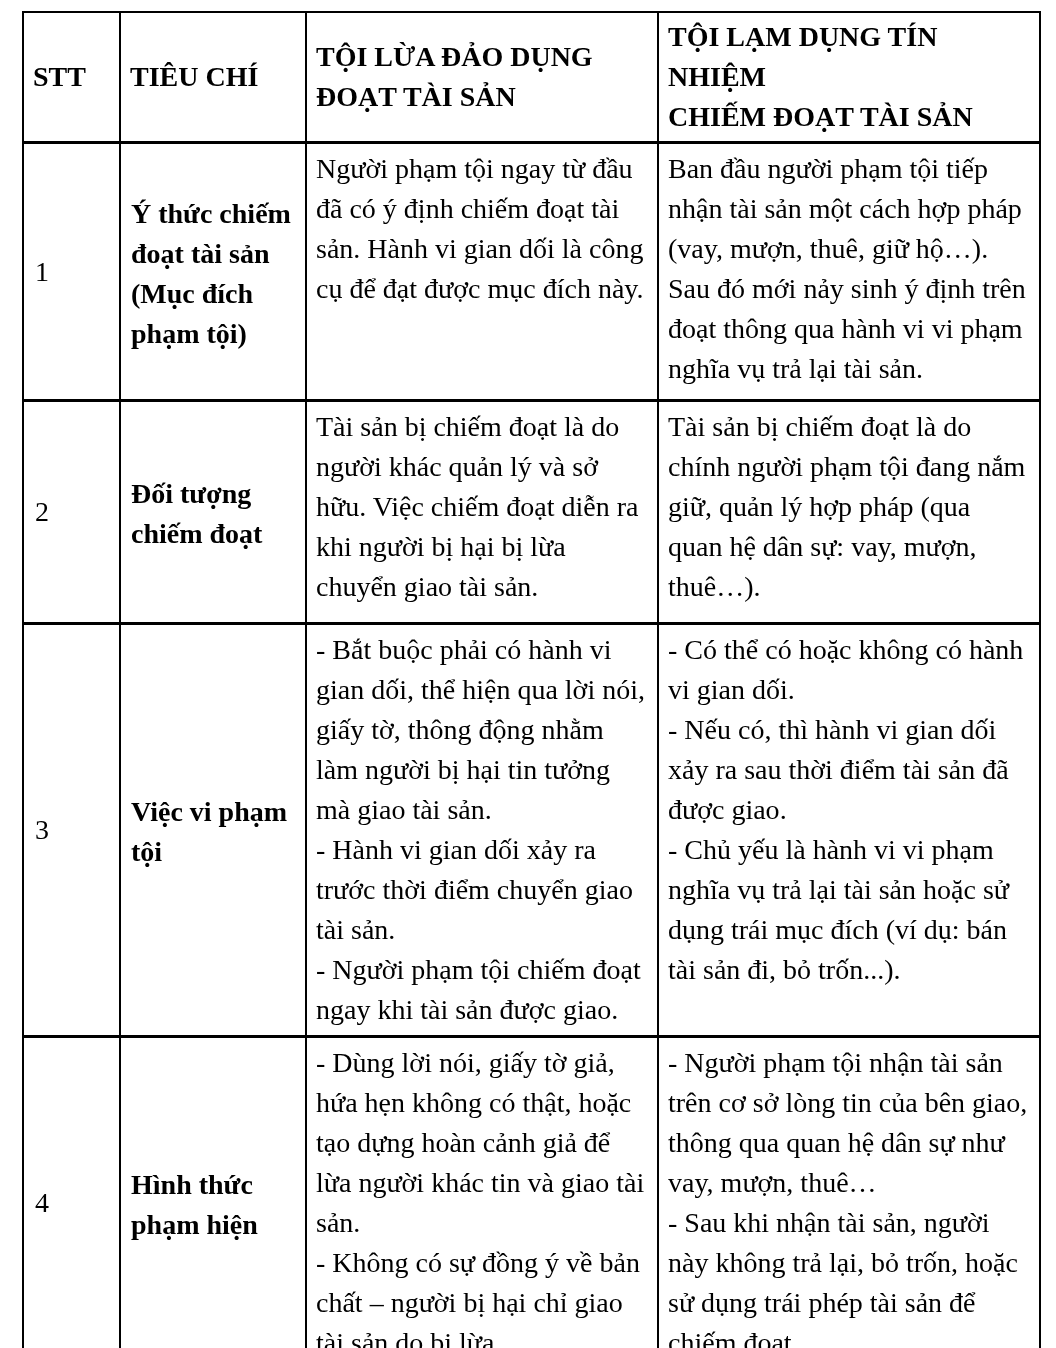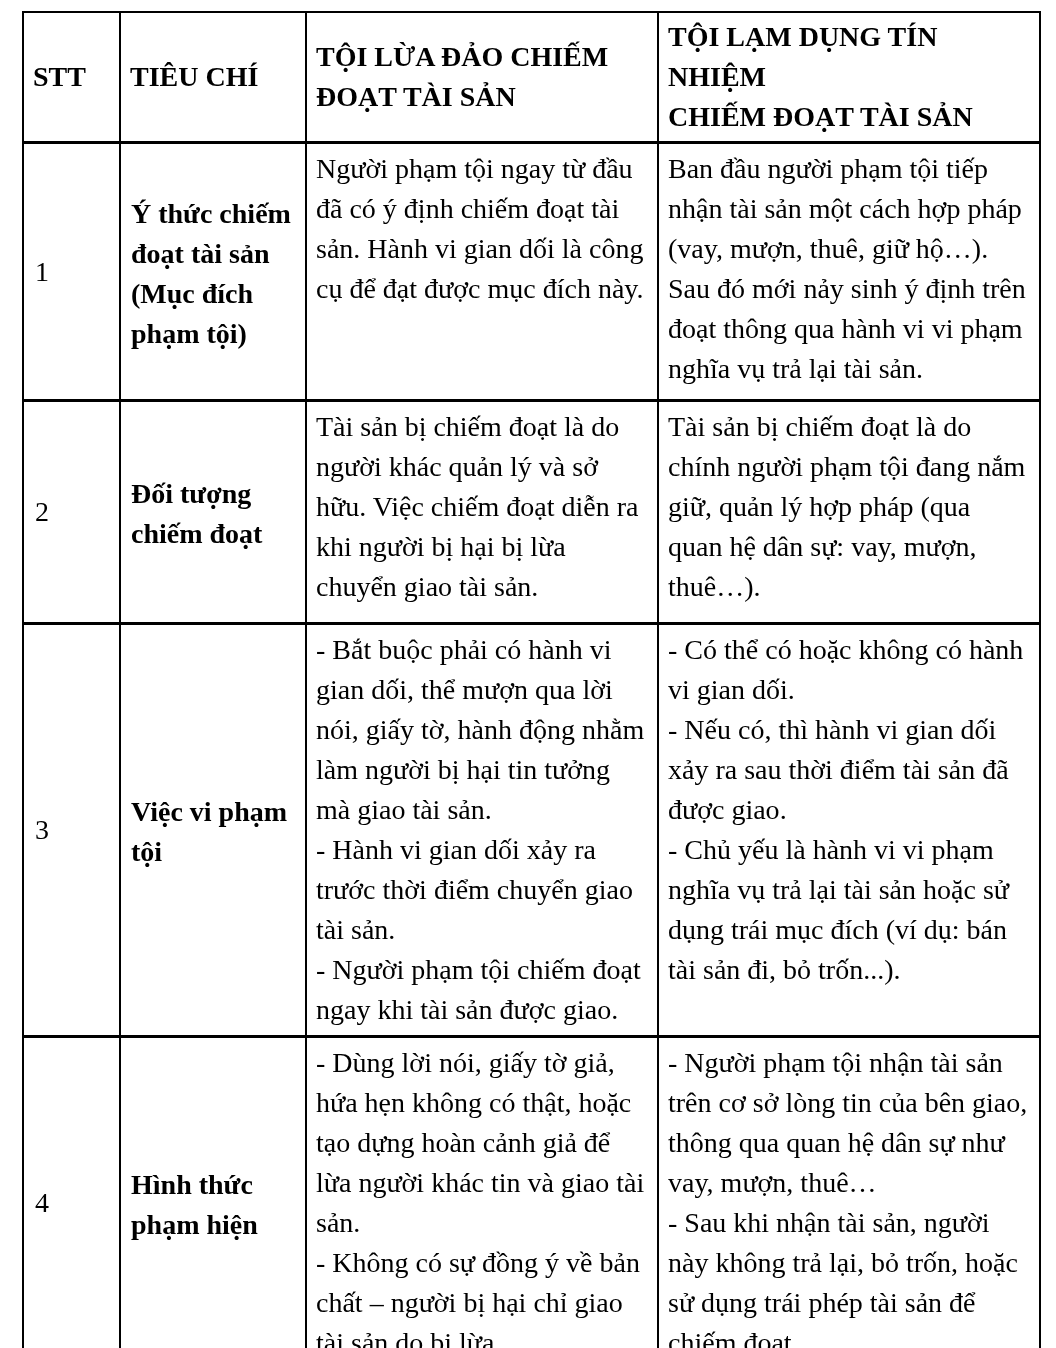--- a/index.html
+++ b/index.html
@@ -78,21 +78,21 @@
     <colgroup>
       <col class="c-stt">
         <col class="c-crit">
         <col class="c-f">
         <col class="c-a">
     </colgroup>
     <thead>
       <tr>
         <th>STT</th>
         <th>TIÊU CHÍ</th>
-        <th>TỘI LỪA ĐẢO CHIẾM
+        <th>TỘI LỪA ĐẢO DỤNG
 ĐOẠT TÀI SẢN</th>
         <th>TỘI LẠM DỤNG TÍN NHIỆM
 CHIẾM ĐOẠT TÀI SẢN</th>
       </tr>
     </thead>
     <tbody>
       <tr class="r1">
         <td class="stt">1</td>
         <td class="crit">Ý thức chiếm đoạt tài sản (Mục đích phạm tội)</td>
         <td class="content"><span>Người phạm tội </span><span class="seg-b">ngay từ đầu đã có ý định chiếm đoạt tài sản</span><span>. Hành vi gian dối là công cụ để đạt được mục đích này.</span></td>
@@ -100,21 +100,21 @@
       </tr>
       <tr class="r2">
         <td class="stt">2</td>
         <td class="crit">Đối tượng chiếm đoạt</td>
         <td class="content"><span>Tài sản bị chiếm đoạt là </span><span class="seg-b">do người khác quản lý và sở hữu</span><span>. Việc chiếm đoạt diễn ra khi người bị hại bị lừa chuyển giao tài sản.</span></td>
         <td class="content"><span>Tài sản bị chiếm đoạt là </span><span class="seg-b">do chính người phạm tội đang nắm giữ, quản lý hợp pháp</span><span> (qua quan hệ dân sự: vay, mượn, thuê…).</span></td>
       </tr>
       <tr class="r3">
         <td class="stt">3</td>
         <td class="crit">Việc vi phạm tội</td>
-        <td class="content"><span class="seg-b">- Bắt buộc phải có hành vi gian dối</span><span>, thể mượn qua lời nói, giấy tờ, hành động nhằm làm người bị hại tin tưởng mà giao tài sản.
+        <td class="content"><span class="seg-b">- Bắt buộc phải có hành vi gian dối</span><span>, thể hiện qua lời nói, giấy tờ, thông động nhằm làm người bị hại tin tưởng mà giao tài sản.
 - Hành vi gian dối </span><span class="seg-b">xảy ra trước thời điểm chuyển giao tài sản</span><span>.
 - Người phạm tội </span><span class="seg-b">chiếm đoạt ngay khi tài sản được giao</span><span>.</span></td>
         <td class="content"><span class="seg-b">- Có thể có hoặc không có hành vi gian dối</span><span>.
 - Nếu có, thì </span><span class="seg-b">hành vi gian dối xảy ra sau thời điểm tài sản đã được giao</span><span>.
 - Chủ yếu là hành vi </span><span class="seg-b">vi phạm nghĩa vụ trả lại tài sản</span><span> hoặc sử dụng trái mục đích (ví dụ: bán tài sản đi, bỏ trốn...).</span></td>
       </tr>
       <tr class="r4">
         <td class="stt">4</td>
         <td class="crit">Hình thức phạm hiện</td>
         <td class="content"><span>- Dùng lời nói, giấy tờ giả, hứa hẹn không có thật, hoặc tạo dựng hoàn cảnh giả để </span><span class="seg-b">lừa người khác tin và giao tài sản</span><span>.

